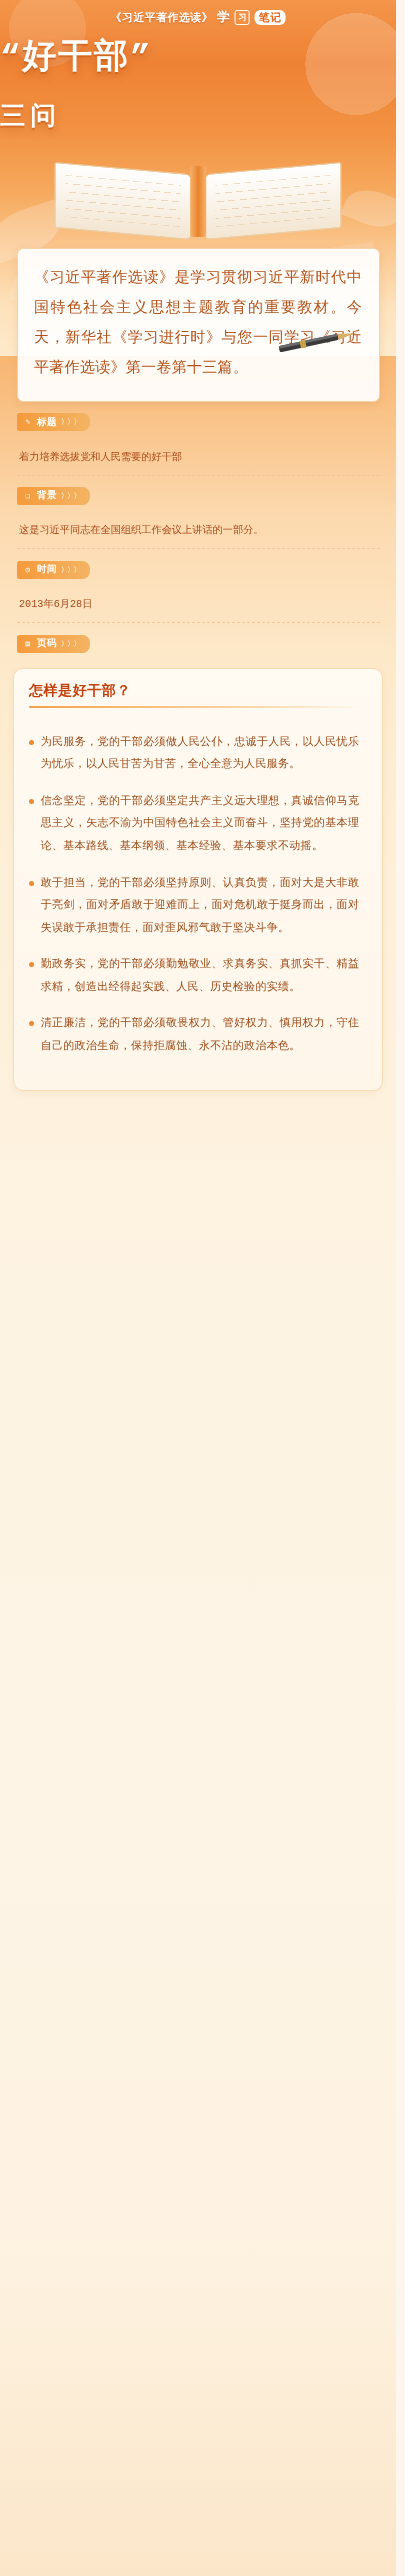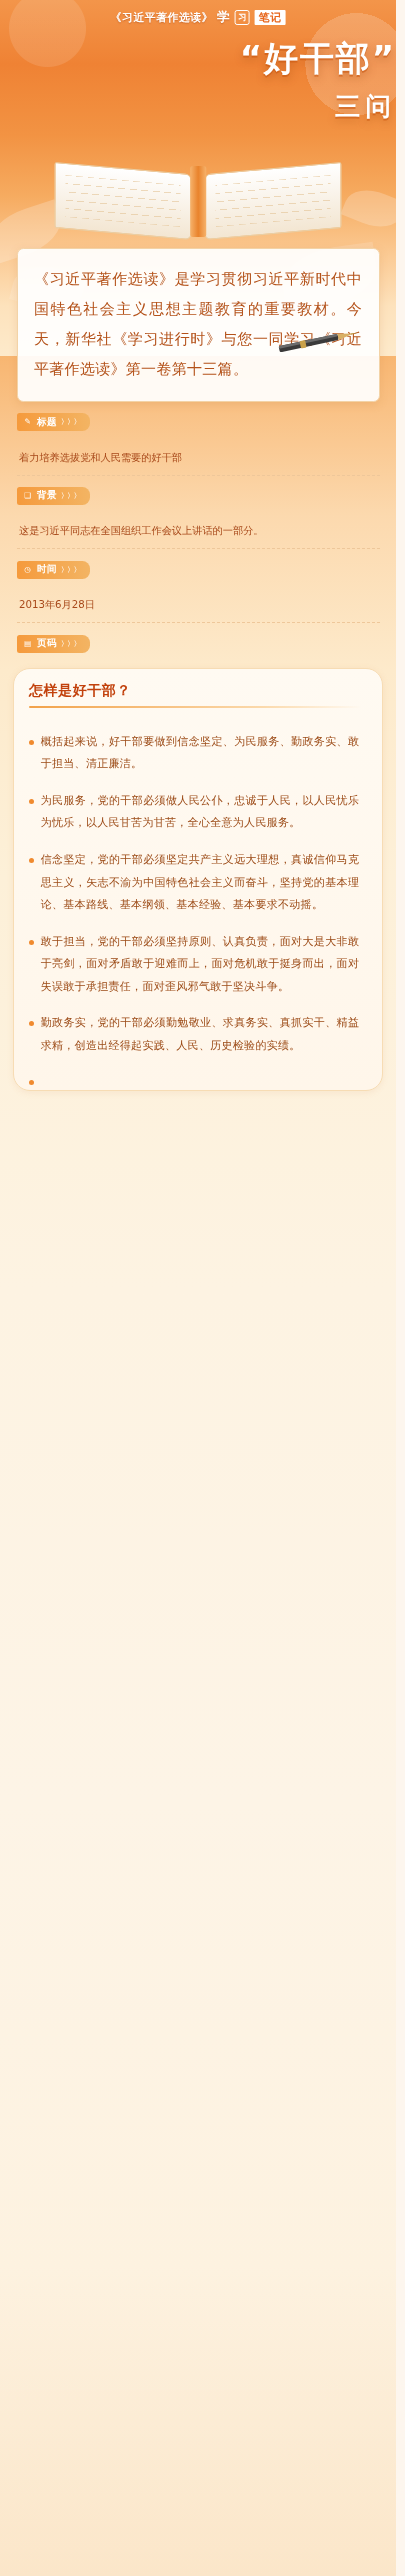--- a/index.html
+++ b/index.html
@@ -7,20 +7,21 @@
     width: 406px;
     background: #fdf6ee;
     font-family: "DejaVu Sans", "Liberation Sans", sans-serif;
   }
   .page {
     position: relative;
     width: 396px;
     min-height: 2576px;
     background: linear-gradient(180deg, #f5a04a 0%, #f08c3a 6%, #f7b169 13%, #fcd9ae 20%, #fdeacb 26%, #fdf0d8 34%, #fdf3e2 50%, #fdf4e6 70%, #fdf2e0 88%, #fbe6c9 100%);
     overflow: hidden;
+    font-family: Liberation Mono, monospace;
   }
 
   
   .header {
     position: relative;
     height: 356px;
     background:
       radial-gradient(circle at 90% 18%, rgba(255,255,255,0.18) 0 51px, rgba(255,255,255,0) 51px),
       radial-gradient(circle at 12% 8%, rgba(255,255,255,0.12) 0 38px, rgba(255,255,255,0) 39px),
       linear-gradient(180deg, #f3954a 0%, #ef8234 18%, #f29343 38%, #f6ab60 55%, #fbcb95 72%, #fde2bc 86%, #fdeacb 100%);
@@ -49,55 +50,55 @@
   }
   .hdr-ribbon .notes-badge {
     display: inline-flex;
     align-items: center;
     justify-content: center;
     background: #ffffff;
     color: #e8681f;
     font-size: 10.8px;
     font-weight: bold;
     padding: 0.6px 3.8px;
-    border-radius: 1px;
+    border-radius: 6px;
     letter-spacing: 0.6px;
   }
   .hdr-ribbon .mark-box {
     display: inline-flex;
     align-items: center;
     justify-content: center;
     width: 15.2px; height: 15.2px;
     border: 1.3px solid #ffffff;
     border-radius: 2.5px;
     color: #ffffff;
     font-size: 8.3px;
     font-weight: bold;
     margin: 0 1.3px;
   }
 
   .big-title {
     position: absolute;
     top: 39px; left: 0; right: 0;
-    text-align: right;
+    text-align: left;
   }
   .big-title .line1 {
     color: #ffffff;
     font-size: 34px;
     font-weight: bold;
     letter-spacing: 1.9px;
     line-height: 1.15;
     text-shadow: 0 1.9px 0 rgba(200,85,15,0.55), 0 3.8px 9px rgba(150,60,10,0.35);
   }
   .big-title .line2 {
     color: #ffffff;
     font-size: 25.4px;
     font-weight: bold;
     letter-spacing: 5.1px;
-    margin-top: 12px;
+    margin-top: 21px;
     text-shadow: 0 1.9px 0 rgba(200,85,15,0.55), 0 3.8px 9px rgba(150,60,10,0.35);
   }
 
   
   .book-art {
     position: absolute;
     left: 50%;
     transform: translateX(-50%);
     top: 151px;
     width: 299px; height: 89px;
@@ -193,21 +194,21 @@
     font-size: 10.2px;
     line-height: 1.9;
     text-align: justify;
   }
 
   
   .section {
     margin: 15.2px 12.7px 0 12.7px;
     background: linear-gradient(180deg,#fffaf2,#fff6ea);
     border: 0.6px solid #f7dcb4;
-    border-radius: 17px;
+    border-radius: 10px;
     padding: 0 5px 19px 0;
     box-shadow: 0 1.3px 6.4px rgba(210,150,90,0.12);
   }
   .section-title {
     margin: 0 0 3.8px 0;
     padding: 12.7px 15.2px 9px 15.2px;
     color: #c2410c;
     font-size: 14px;
     font-weight: bold;
     letter-spacing: 0.6px;
@@ -322,38 +323,35 @@
   </div>
 
   <div class="section">
     <div class="section-title">
       <span>怎样是好干部？</span>
       <span class="uline"></span>
     </div>
 
     <div class="para">
       <span class="dot"></span>
-      <span>概括起来说，好干部要做到信念坚定、为民服务、勤政务实、敢于担当、清正廉洁。</span>
-    </div>
-    <div class="para">
-      <span class="dot"></span>
       <span>为民服务，党的干部必须做人民公仆，忠诚于人民，以人民忧乐为忧乐，以人民甘苦为甘苦，全心全意为人民服务。</span>
     </div>
     <div class="para">
       <span class="dot"></span>
       <span>信念坚定，党的干部必须坚定共产主义远大理想，真诚信仰马克思主义，矢志不渝为中国特色社会主义而奋斗，坚持党的基本理论、基本路线、基本纲领、基本经验、基本要求不动摇。</span>
     </div>
     <div class="para">
       <span class="dot"></span>
       <span>敢于担当，党的干部必须坚持原则、认真负责，面对大是大非敢于亮剑，面对矛盾敢于迎难而上，面对危机敢于挺身而出，面对失误敢于承担责任，面对歪风邪气敢于坚决斗争。</span>
     </div>
     <div class="para">
       <span class="dot"></span>
       <span>勤政务实，党的干部必须勤勉敬业、求真务实、真抓实干、精益求精，创造出经得起实践、人民、历史检验的实绩。</span>
     </div>
     <div class="para">
       <span class="dot"></span>
+      <span>清正廉洁，党的干部必须敬畏权力、管好权力、慎用权力，守住自己的政治生命，保持拒腐蚀、永不沾的政治本色。</span>
     </div>
   </div>
 
   <div class="footer-space"></div>
 </div>
 
 
 </body></html>

